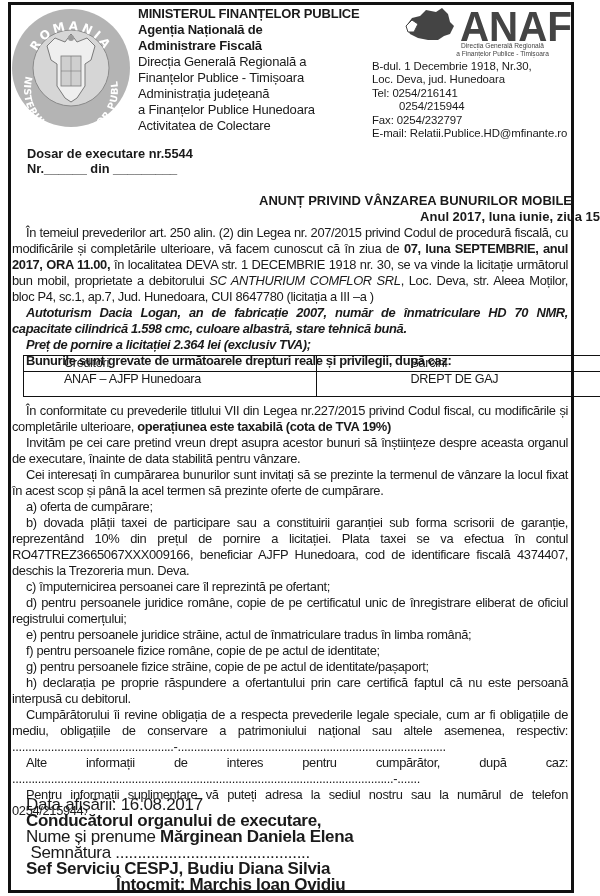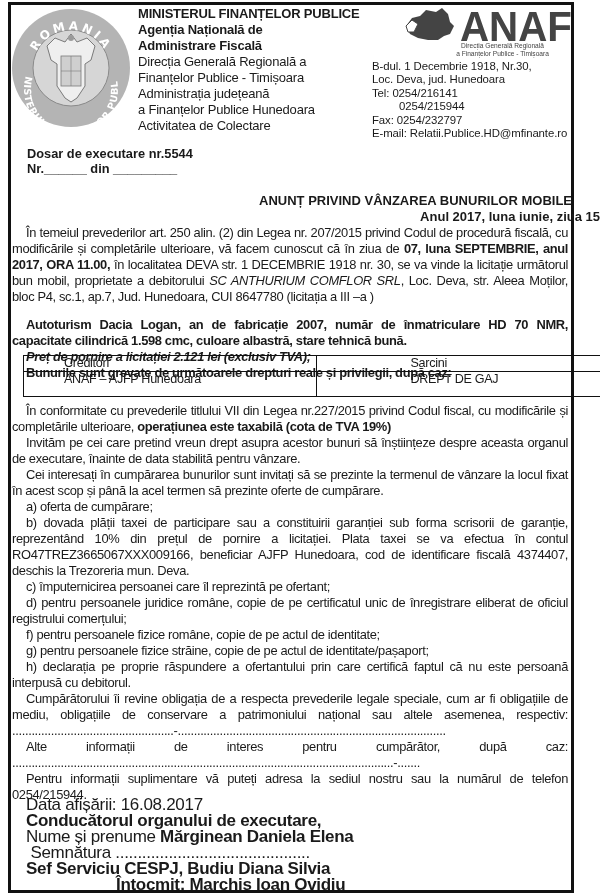--- a/index.html
+++ b/index.html
@@ -99,22 +99,22 @@
 <div class="dosar">
   <div>Dosar de executare nr.5544</div>
   <div>Nr.______  din _________</div>
 </div>
 
 <div class="title" style="top:193px;">ANUNȚ PRIVIND VÂNZAREA BUNURILOR MOBILE</div>
 <div class="title" style="top:209px;padding-left:28px;">Anul 2017, luna iunie, ziua 15</div>
 
 <div class="body" style="top:225px;">
   <p class="in"><span>În temeiul prevederilor art. 250 alin. (2) din Legea nr. 207/2015 privind Codul de procedură fiscală, cu modificările și completările ulterioare, vă facem cunoscut că în ziua de </span><b>07, luna SEPTEMBRIE, anul 2017, ORA 11.00,</b><span> în localitatea DEVA str. 1 DECEMBRIE 1918 nr. 30, se va vinde la licitație următorul  bun mobil, proprietate a debitorului </span><i>SC ANTHURIUM COMFLOR SRL</i><span>, Loc. Deva, str. Aleea Moților, bloc P4, sc.1, ap.7, Jud. Hunedoara, CUI 8647780 (licitația a III –a )</span></p>
-  <p class="in" style="font-weight:bold;margin-top:12px;">Autoturism Dacia Logan, an de fabricație 2007, număr de înmatriculare HD 70 NMR, capacitate cilindrică 1.598 cmc, culoare albastră, stare tehnică bună.</p>
-  <p class="in" style="font-weight:bold;font-style:italic;">Preț de pornire a licitației 2.121  lei (exclusiv TVA);</p>
+  <p class="in" style="font-weight:bold;font-style:italic;">Autoturism Dacia Logan, an de fabricație 2007, număr de înmatriculare HD 70 NMR, capacitate cilindrică 1.598 cmc, culoare albastră, stare tehnică bună.</p>
+  <p class="in" style="font-weight:bold;font-style:italic;">Preț de pornire a licitației 2.364  lei (exclusiv TVA);</p>
   <p class="in" style="font-weight:bold;">Bunurile sunt  grevate de următoarele drepturi reale și privilegii, după caz:</p>
 </div>
 
 <table class="tbl">
   <tbody>
       <tr class="r0">
     <td>Creditori</td>
     <td class="c2">Sarcini</td>
   </tr>
   <tr class="r1">
@@ -125,20 +125,21 @@
   </table>
 
 <div class="body" style="top:403px;">
   <p class="in"><span>În conformitate cu prevederile titlului VII din Legea nr.227/2015 privind Codul fiscal, cu modificările și completările ulterioare, </span><b>operațiunea este taxabilă (cota de TVA 19%)</b></p>
   <p class="in">Invităm pe cei care pretind vreun drept asupra acestor bunuri să înștiințeze despre aceasta organul de executare, înainte de data stabilită pentru vânzare.</p>
   <p class="in">Cei interesați în cumpărarea bunurilor sunt invitați să se prezinte la termenul de vânzare la locul fixat în acest scop și până la acel termen să prezinte oferte de cumpărare.</p>
   <p class="in">a) oferta de cumpărare;</p>
   <p class="in">b) dovada plății taxei de participare sau a constituirii garanției sub forma scrisorii de garanție, reprezentând 10% din prețul de pornire a licitației. Plata taxei se va efectua în contul RO47TREZ3665067XXX009166, beneficiar AJFP Hunedoara, cod de identificare fiscală 4374407, deschis la  Trezoreria mun. Deva.</p>
   <p class="in">c) împuternicirea persoanei care îl reprezintă pe ofertant;</p>
   <p class="in">d) pentru persoanele juridice române, copie de pe certificatul unic de înregistrare eliberat de oficiul registrului comerțului;</p>
+  <p class="in">e) pentru persoanele juridice străine, actul de înmatriculare tradus în limba română;</p>
   <p class="in">f) pentru persoanele fizice române, copie de pe actul de identitate;</p>
   <p class="in">g) pentru persoanele fizice străine, copie de pe actul de identitate/pașaport;</p>
   <p class="in">h) declarația pe proprie răspundere a ofertantului prin care certifică faptul că nu este persoană interpusă cu debitorul.</p>
   <p class="in j">Cumpărătorului îi revine obligația de a respecta prevederile legale speciale, cum ar fi obligațiile de mediu, obligațiile de conservare a patrimoniului național sau altele asemenea, respectiv:</p>
   <p style="overflow:hidden;white-space:nowrap;">..................................................-...................................................................................</p>
   <p class="in j">Alte informații de interes pentru cumpărător, după caz:</p>
   <p style="overflow:hidden;white-space:nowrap;">......................................................................................................................-.......</p>
   <p class="in">Pentru informații suplimentare vă puteți adresa la sediul nostru sau la numărul de telefon 0254/215944.</p>
 </div>
 

